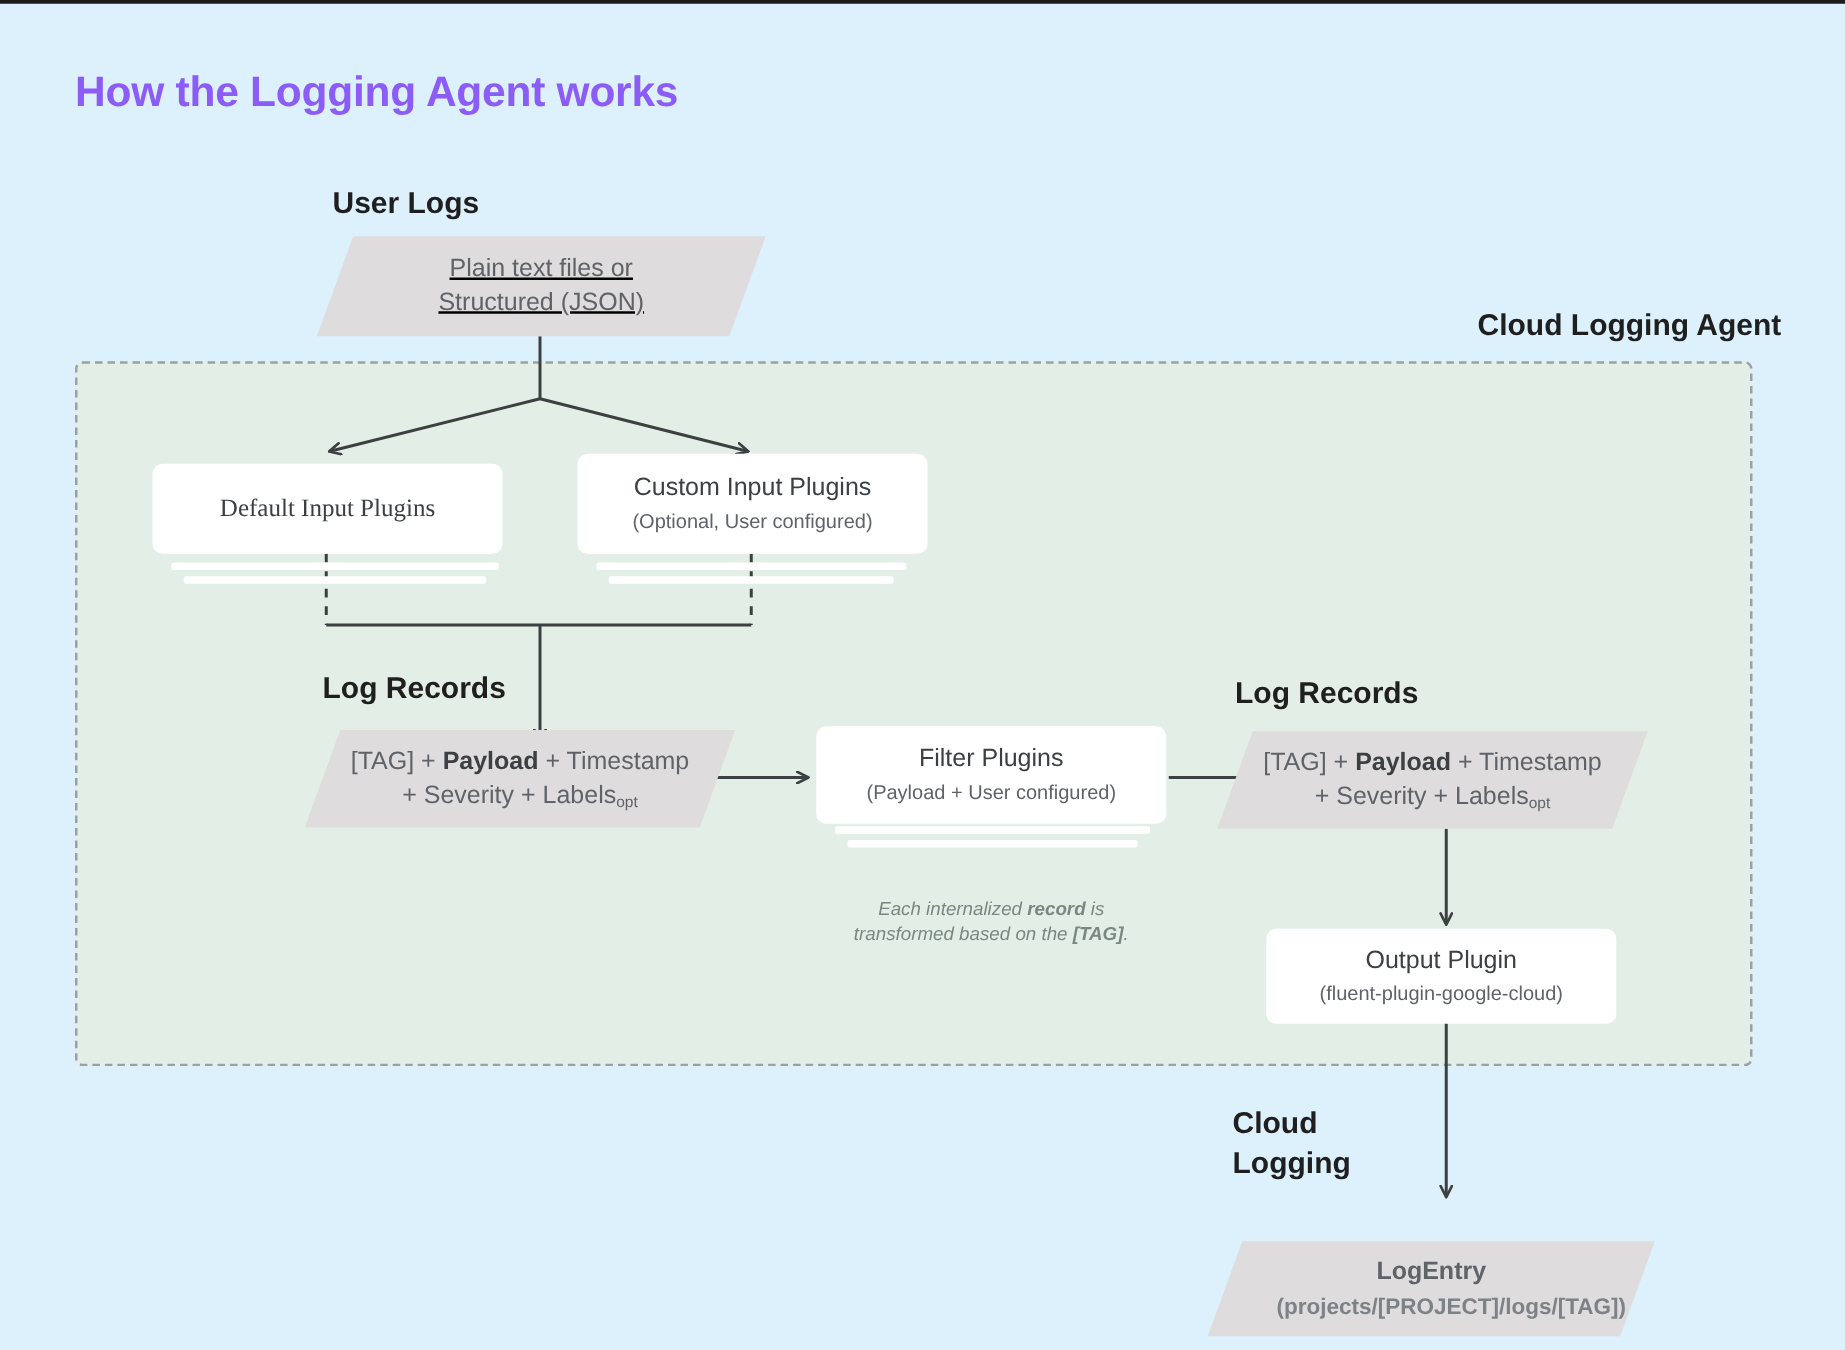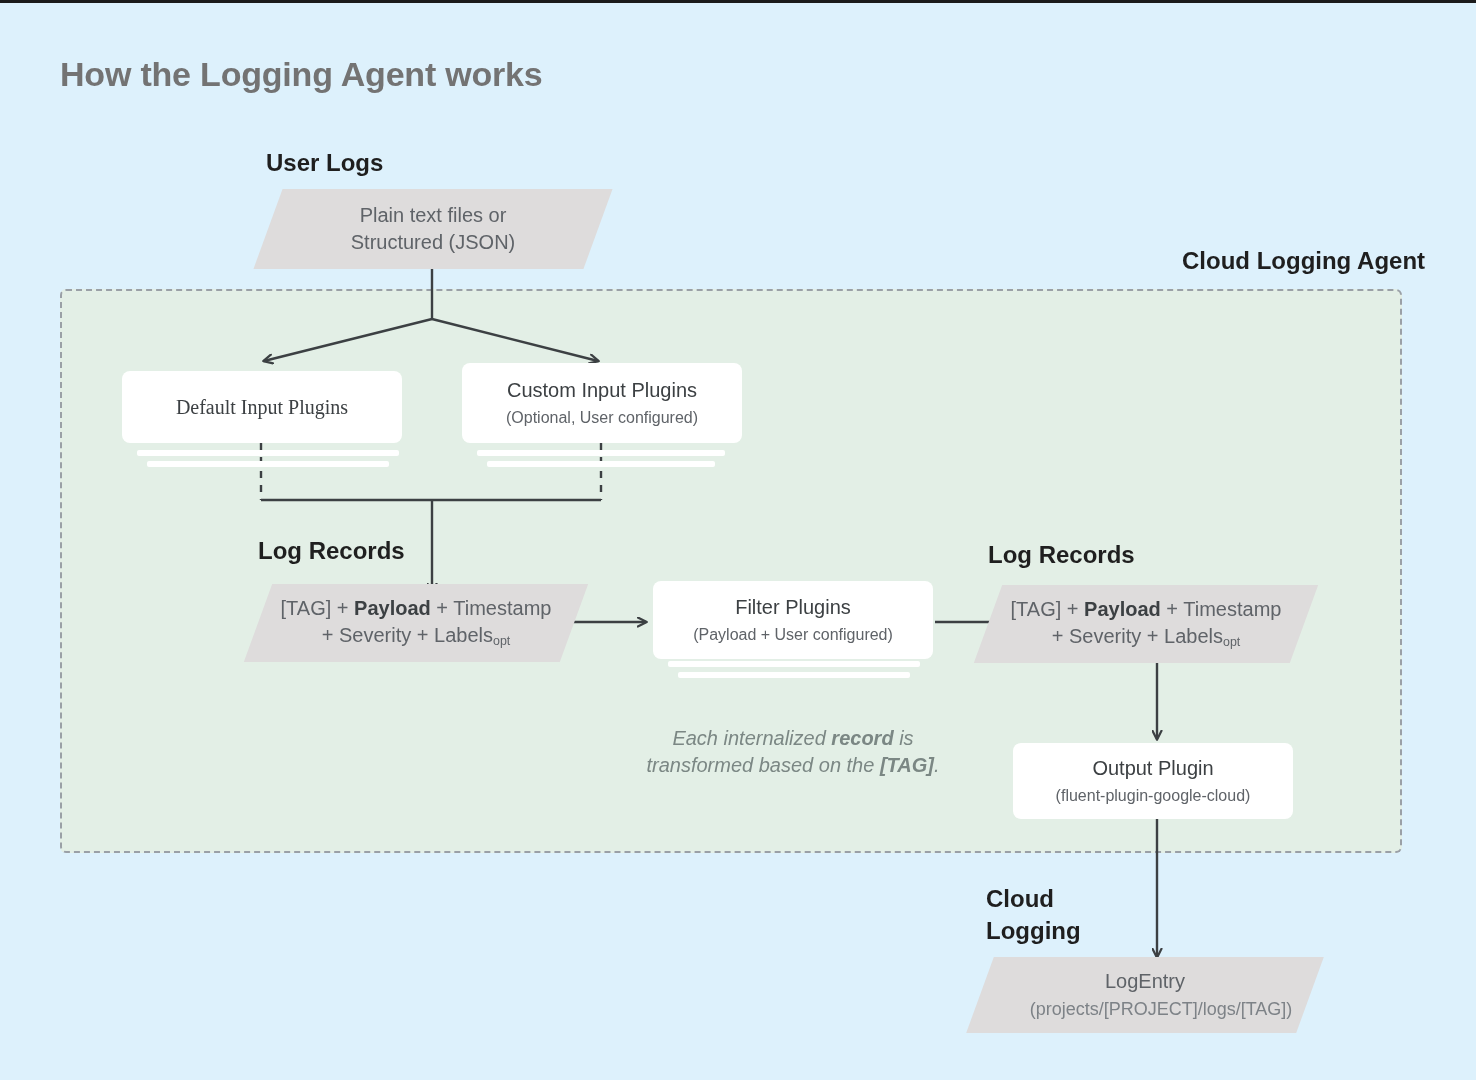--- a/index.html
+++ b/index.html
@@ -16,21 +16,21 @@
     font-family: "Liberation Sans", sans-serif;
     border-top: 3px solid #1b1b1b;
     box-sizing: border-box;
   }
   .title {
     position: absolute;
     left: 60px;
     top: 52px;
     font-size: 34px;
     font-weight: 700;
-    color: #737373;
+    color: #8b5cf6;
     letter-spacing: -0.2px;
     white-space: nowrap;
   }
   .agent-box {
     position: absolute;
     left: 60px;
     top: 286px;
     width: 1342px;
     height: 564px;
     background: #e3efe6;
@@ -93,21 +93,21 @@
     border-radius: 2px;
   }
   .line-main { font-size: 20px; color: #3c4043; }
   .line-sub  { font-size: 16px; color: #5f6368; margin-top: 3px; }
   .para .line-main { font-size: 20px; color: #5f6368; }
   .para .line-sub  { font-size: 18px; color: #7d8287; margin-top: 2px; margin-left: 32px; }
   .bld { font-weight: 700; color: #3c4043; }
   sub.opt { font-size: 0.62em; vertical-align: -0.28em; }
   .note {
     position: absolute;
-    font-size: 20px;
+    font-size: 15px;
     font-style: italic;
     color: #7b8784;
     text-align: center;
     line-height: 1.38;
     white-space: pre-line;
   }
   .note b { font-weight: 700; font-style: italic; }
   svg.wires {
     position: absolute;
     left: 0; top: 0;
@@ -152,21 +152,21 @@
       <path d="M572,619 L646,619" marker-end="url(#ah)"></path>
 
       <path d="M935,619 L1014,619" marker-end="url(#ah)"></path>
 
       <path d="M1157,660 L1157,736" marker-end="url(#ah)"></path>
 
       <path d="M1157,815 L1157,954" marker-end="url(#ah)"></path>
     </g>
   </svg>
 
-  <div class="para" style="left:268px; top:186px; width:330px; height:80px;">
+  <div class="para" style="left:268px; top:186px; width:330px; height:80px;text-decoration:underline;">
     <div class="skin"></div>
     <div class="txt">
       <div class="line-main">Plain text files or</div>
       <div class="line-main">Structured (JSON)</div>
     </div>
   </div>
 
   <div class="stack-1" style="left:137px; top:447px; width:262px;"></div>
   <div class="stack-2" style="left:147px; top:458px; width:242px;"></div>
   <div class="card" style="left:122px; top:368px; width:280px; height:72px;font-family:Liberation Serif, serif;">
@@ -229,21 +229,21 @@
   <div class="card" style="left:1013px; top:740px; width:280px; height:76px;">
     <div class="inner">
       <div class="line-main">Output Plugin</div>
       <div class="line-sub">(fluent-plugin-google-cloud)</div>
     </div>
   </div>
 
   <div class="grp-label" style="left:986px; top:880px; white-space:pre-line;">Cloud
 Logging</div>
 
-  <div class="para" style="left:980px; top:954px; width:330px; height:76px;">
+  <div class="para" style="left:980px; top:990px; width:330px; height:76px;font-weight:bold;">
     <div class="skin"></div>
     <div class="txt">
       <div class="line-main">LogEntry</div>
       <div class="line-sub">(projects/[PROJECT]/logs/[TAG])</div>
     </div>
   </div>
 
 </div>
 
 </body></html>

